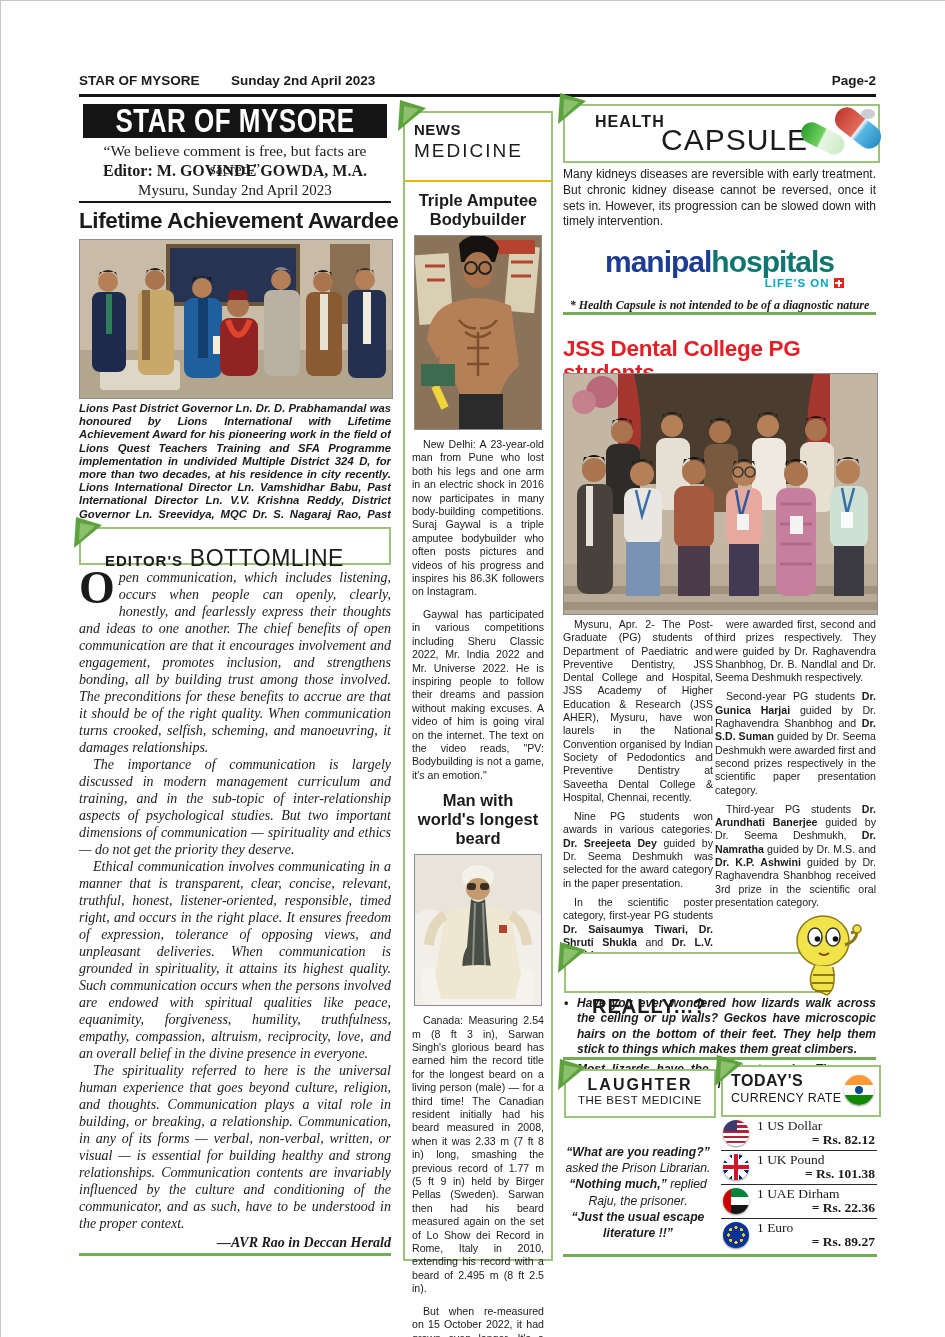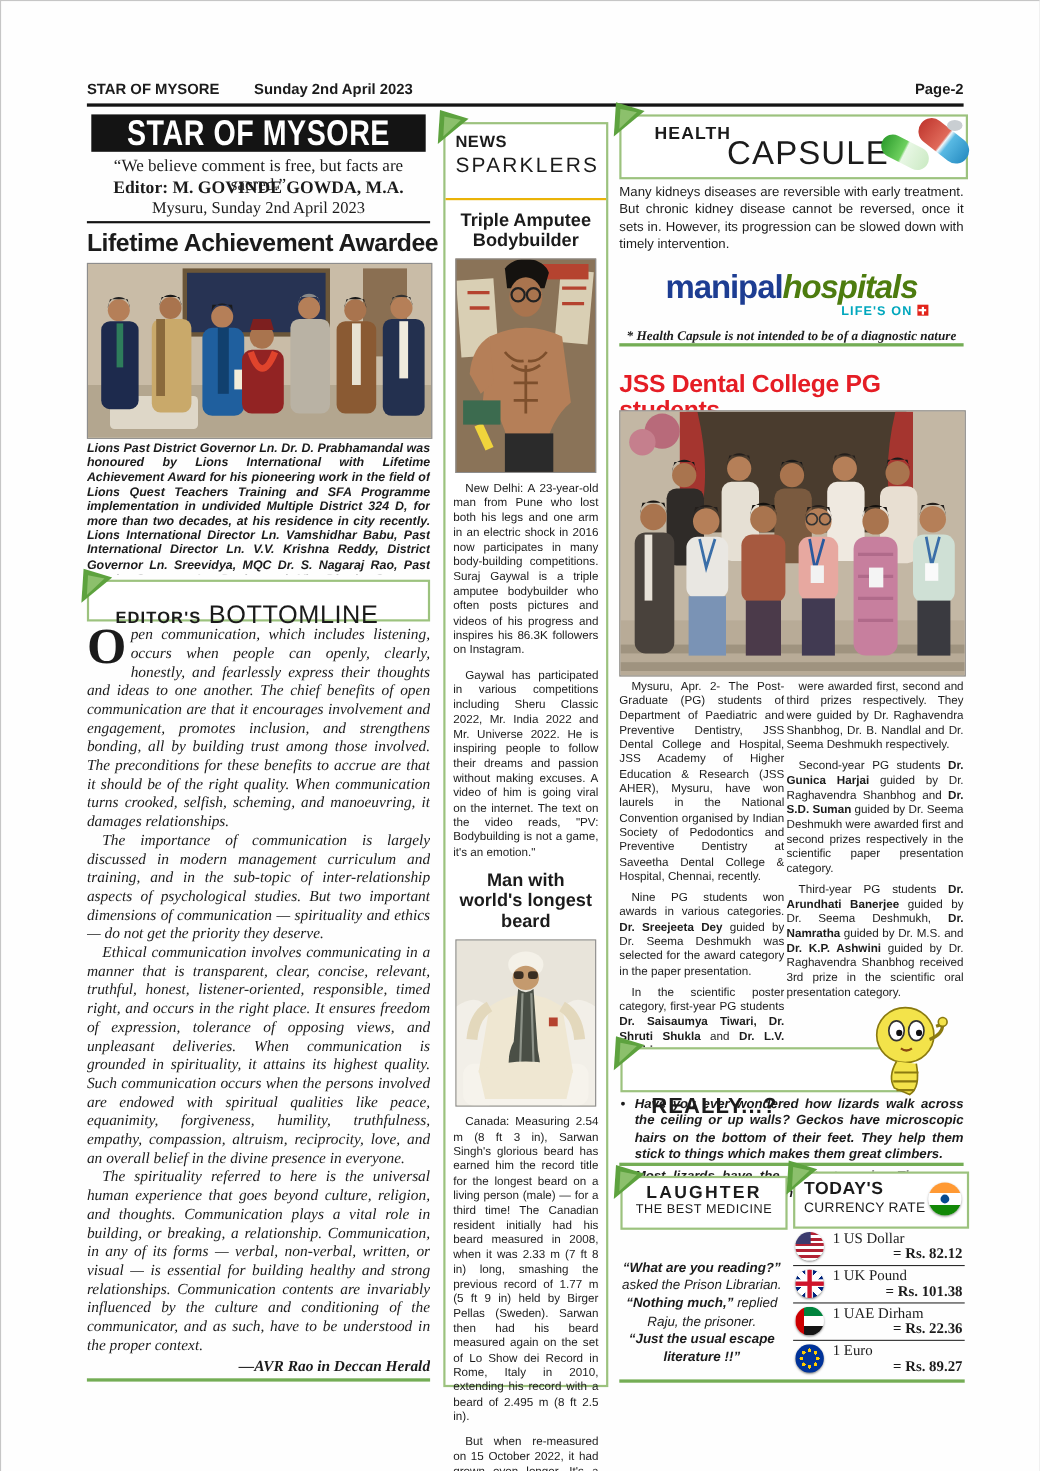--- a/index.html
+++ b/index.html
@@ -59,21 +59,21 @@
   .hc-box .h1{position:absolute;left:30px;top:7px;font-weight:bold;font-size:16px;letter-spacing:1px;}
   .hc-box .h2{position:absolute;left:96px;top:17px;font-size:30px;letter-spacing:1px;}
   .capsules{position:absolute;right:-6px;top:-4px;}
   .hc-intro{position:absolute;left:562px;top:166px;width:313px;font-size:12px;line-height:15.8px;
             text-align:justify;}
   .hc-byline{position:absolute;left:562px;top:216px;width:313px;text-align:center;
              font-weight:bold;font-style:italic;font-size:12px;line-height:15px;}
   .mlogo{position:absolute;left:562px;top:247px;width:313px;text-align:center;}
   .mlogo .wordmark{font-size:30px;font-weight:bold;letter-spacing:-1px;line-height:28px;}
   .mlogo .p1{color:#1d3d92;}
-  .mlogo .p2{color:#4d7c0f;font-style:italic;}
+  .mlogo .p2{color:#0f766e;}
   .mlogo .tag{display:block;width:248px;margin:1px auto 0;text-align:right;color:#00a7bd;
               font-weight:bold;font-size:11.5px;letter-spacing:1px;}
   .pluschip{display:inline-block;width:10px;height:10px;vertical-align:-1px;margin-left:4px;
             background:linear-gradient(#fff,#fff) center/70% 2px no-repeat,
                        linear-gradient(#fff,#fff) center/2px 70% no-repeat,#e2231a;}
   .hc-disc{position:absolute;left:562px;top:297px;width:313px;text-align:center;
            font-family:"Liberation Serif",serif;font-weight:bold;font-style:italic;font-size:12px;}
   .jss-headline{position:absolute;left:562px;top:320px;width:313px;
                 color:#e51d25;font-weight:bold;font-size:22.5px;line-height:24px;letter-spacing:-.3px;margin-top:16px;}
   .jss-photo{left:562px;top:372px;width:313px;height:240px;}
@@ -211,21 +211,21 @@
   </div>
   <div class="rule-green" style="left:78px;width:312px;top:1252px;"></div>
 
   <svg class="cflag" style="left:396px;top:97px;" viewBox="0 0 30 34">
     <polygon points="1,33 3,2 29,10" fill="#5da23e"></polygon>
       <polygon points="6,26 7,8 22,11" fill="#8cc06c"></polygon>
   </svg>
   <div class="greenbox mid-box">
     <div class="sp-head">
       <span class="nb">NEWS</span>
-      <span class="ns">SPARKLERS</span>
+      <span class="ns">MEDICINE</span>
     </div>
     <div class="mid-body">
       <div class="sp-h">Triple Amputee Bodybuilder</div>
       <div class="mid-photo" style="width:126px;height:193px;">
         <svg width="126" height="193" viewBox="0 0 126 193">
           <rect width="126" height="193" fill="#8a7358"></rect>
           <rect x="2" y="18" width="34" height="70" fill="#d9cfb4" transform="rotate(-4 19 53)"></rect>
           <rect x="92" y="10" width="30" height="66" fill="#d9cfb4" transform="rotate(5 107 43)"></rect>
           <rect x="58" y="4" width="62" height="14" fill="#b5432f"></rect>
           <path d="M10 30h20M12 44h18M96 26h22M96 40h20" stroke="#b5432f" stroke-width="3"></path>

